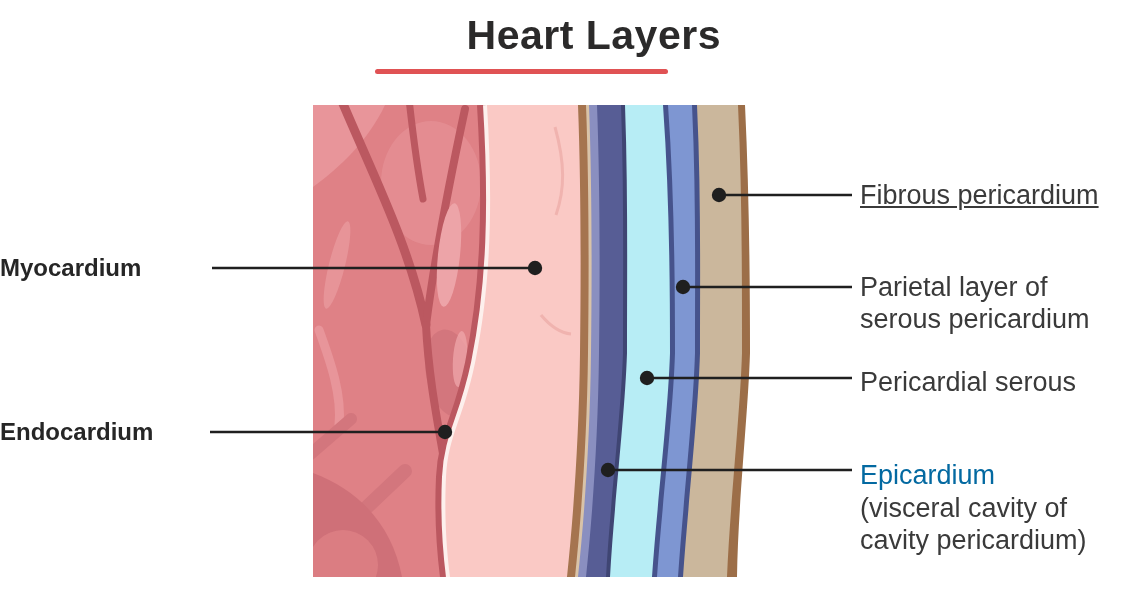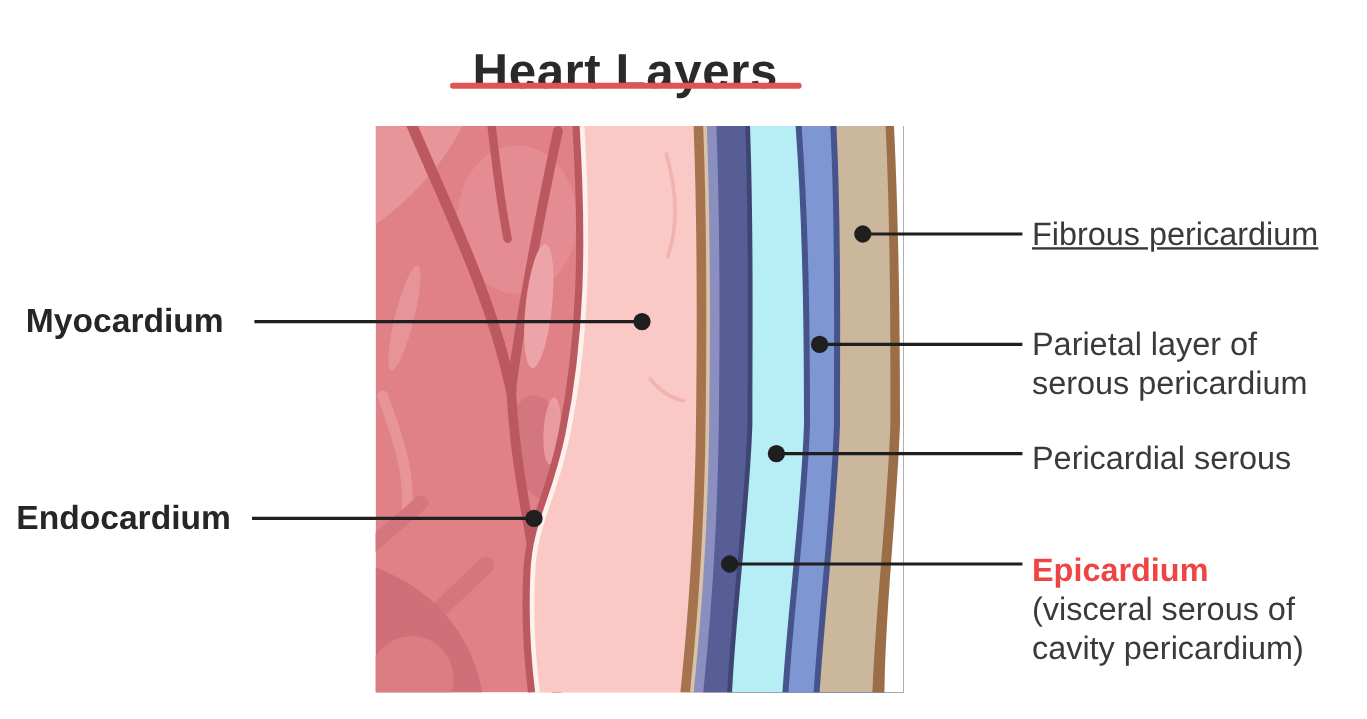--- a/index.html
+++ b/index.html
@@ -8,44 +8,43 @@
   .canvas {
     position: relative;
     width: 1139px;
     height: 599px;
     background: #ffffff;
     overflow: hidden;
   }
   .page-title {
     position: absolute;
     left: 321px; top: 12px; width: 400px;
-    text-align: center;
+    text-align: right;
     font-size: 41px; font-weight: 700;
     color: #2b2a2a;
     letter-spacing: 0.5px;
-    margin-top: 24px;
   }
   .title-underline {
     position: absolute;
     left: 375px; top: 69px;
     width: 293px; height: 5px;
     border-radius: 3px;
   }
   .figure-svg { position: absolute; left: 313px; top: 105px; }
   .overlay-svg { position: absolute; left: 0; top: 0; pointer-events: none; }
   .label {
     position: absolute;
     font-size: 27px;
     line-height: 32px;
     color: #3a3a3a;
     white-space: nowrap;
   }
   .label.bold { font-weight: 700; color: #262626; }
-  .label.left-side { text-align: center; line-height: 33px; font-size: 28px; }
-  .epi-title { font-weight: 700; color: #ef4444; line-height: 33px; }
+  .label.left-side { text-align: left; line-height: 33px; font-size: 24px; }
+  .epi-title { font-weight: 400; color: #0369a1; line-height: 33px; }
 </style>
 </head>
 <body>
 
 <div class="canvas">
 
   <div class="page-title">Heart Layers</div>
   <div class="title-underline" style="background-color: rgb(224, 82, 84);"></div>
 
   <svg class="figure-svg" width="440" height="472" viewBox="0 0 440 472">
@@ -124,17 +123,17 @@
 
   <div class="label" style="left:860px; top:271px;">
     <div>Parietal layer of</div>
     <div>serous pericardium</div>
   </div>
 
   <div class="label" style="left:860px; top:366px;">Pericardial serous</div>
 
   <div class="label" style="left:860px; top:459px;">
     <div class="epi-title">Epicardium</div>
-    <div>(visceral serous of</div>
+    <div>(visceral cavity of</div>
     <div>cavity pericardium)</div>
   </div>
 
 </div>
 
 </body></html>

